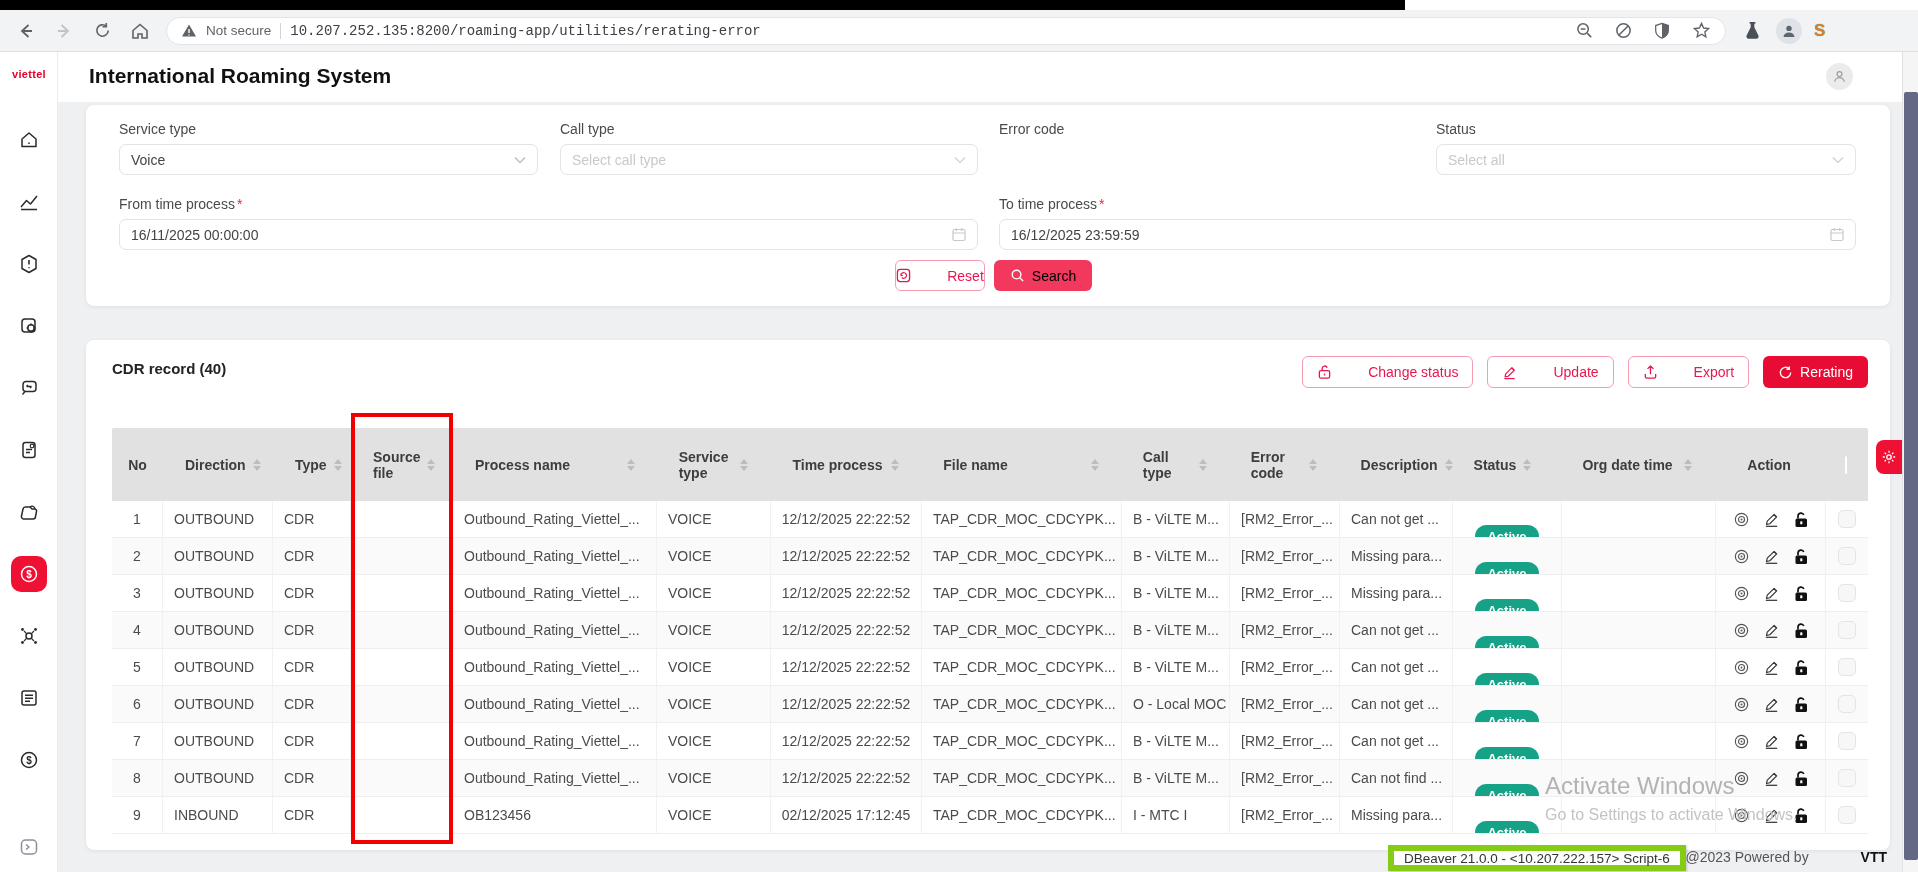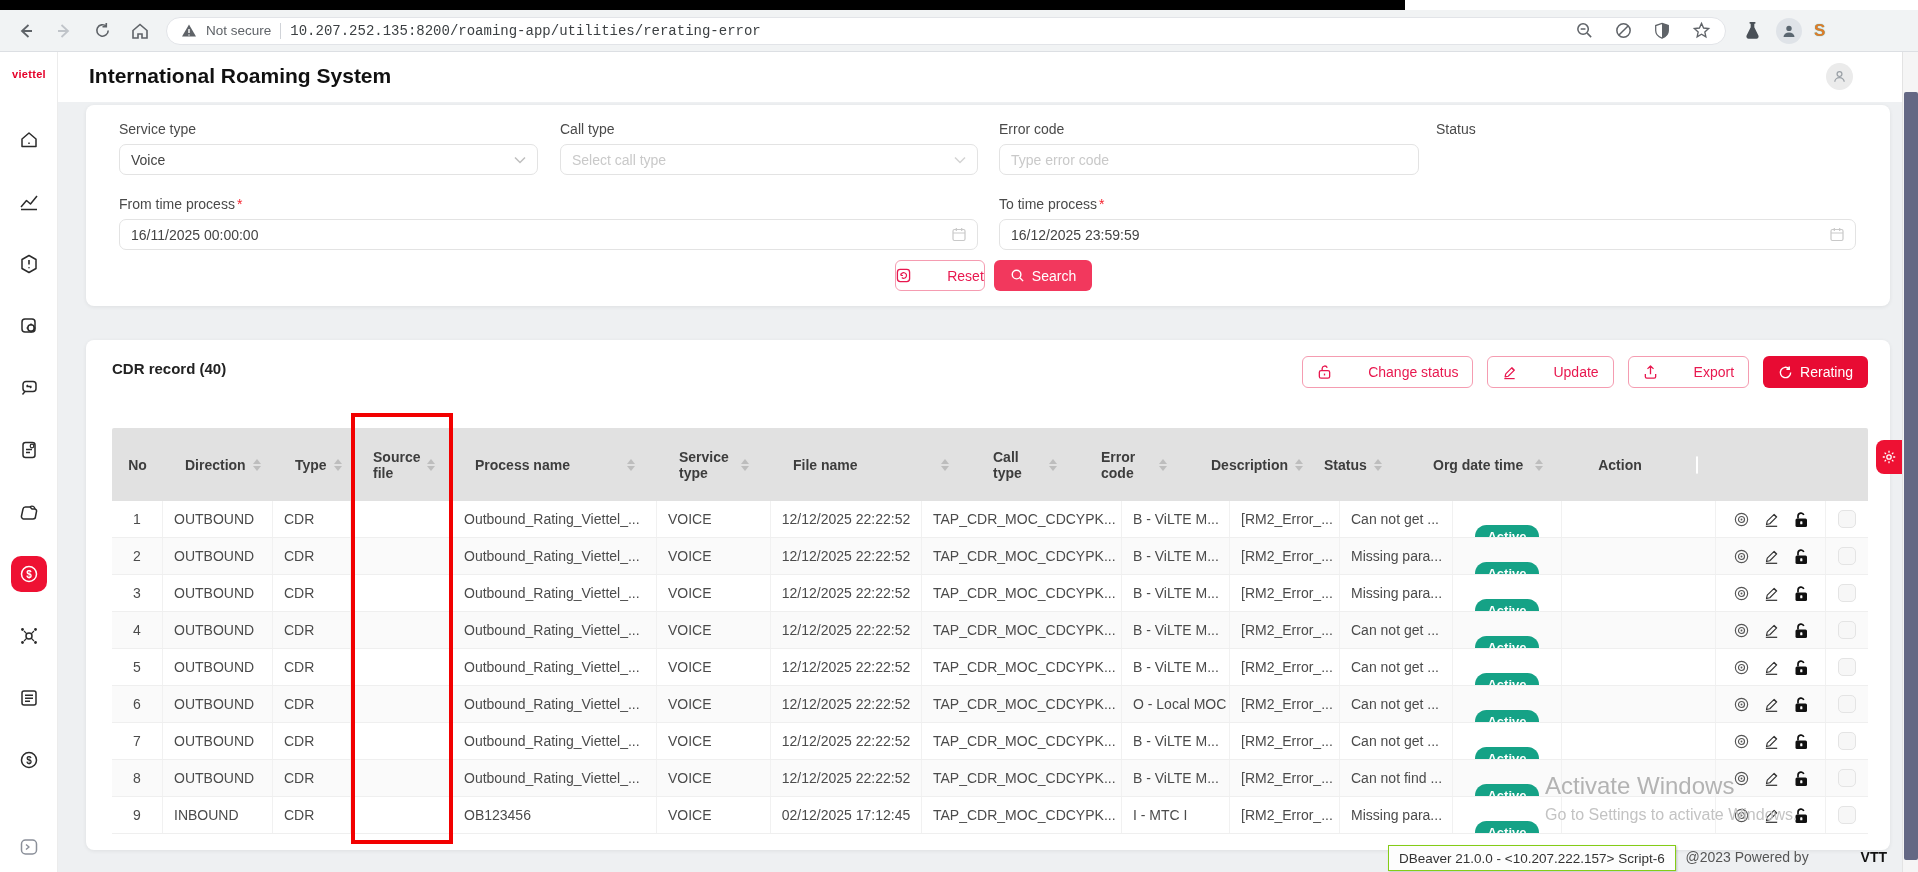--- a/index.html
+++ b/index.html
@@ -42,21 +42,21 @@
   
   .f-label { position:absolute; font-size:14px; color:#4a4a4a; }
   .req { color:#f5222d; margin-left:2px; }
   .f-input { position:absolute; height:31px; border:1px solid #e3e3e3; border-radius:7px; background:#fff; display:flex; align-items:center; padding:0 11px; font-size:14px; color:#444; cursor:pointer; }
   .f-input .ph { color:#c9c9c9; }
   .f-input .tail { margin-left:auto; }
 
   .btn { display:flex; align-items:center; justify-content:center; gap:7px; height:31px; border-radius:6px; font-size:14px; cursor:pointer; border:1px solid transparent; background:#fff; }
   .btn.outline { border-color:#f59cb1; color:#e8184f;gap:36px; }
   .btn-reset { position:absolute; left:809px; top:155px; width:90px; }
-  .btn-search { position:absolute; left:908px; top:155px; width:98px; color:#ffffff; }
+  .btn-search { position:absolute; left:908px; top:155px; width:98px; color:#000000; }
 
   
   .cdr-title { position:absolute; left:26px; top:20px; font-size:15px; font-weight:bold; color:#222; }
   .cdr-actions { position:absolute; right:22px; top:16px; display:flex; gap:14px; }
   .cdr-actions .btn { height:32px; padding:0 14px; }
   .btn-rerating { color:#fff; }
 
   .table { position:absolute; left:26px; top:88px; width:1756px; }
   .thead { display:flex; background:#e1e1e1; height:73px; border-radius:2px 2px 0 0; }
   .th { display:flex; align-items:center; padding:0 22px; font-size:14px; font-weight:bold; color:#3d3d3d; gap:7px; }
@@ -78,21 +78,21 @@
   .chk { width:18px; height:18px; border-radius:5px; background:#f7f7f7; border:1px solid #e4e4e4; cursor:pointer; }
   .chk.head { background:#fff; border-color:#fff; }
 
   
   .red-annot { position:absolute; left:351px; top:413px; width:102px; height:431px; border:4px solid #f20000; z-index:70; pointer-events:none; }
   .scrollbar { position:absolute; right:0; top:52px; width:16px; height:820px; background:#f5f5f5; border-left:1px solid #e3e3e3; z-index:60; }
   .scroll-thumb { position:absolute; left:1px; top:40px; width:14px; height:768px; background:#646884; border-radius:2px; cursor:pointer; }
   .gear-tab { position:absolute; right:16px; top:440px; width:26px; height:34px; background:#ee1133; border-radius:8px 0 0 8px; display:flex; align-items:center; justify-content:center; z-index:65; cursor:pointer; }
   .wm1 { position:absolute; left:1545px; top:772px; font-size:24px; color:#b3b3b3; z-index:62; pointer-events:none; }
   .wm2 { position:absolute; left:1545px; top:806px; font-size:16px; color:#c3c3c3; z-index:62; pointer-events:none; }
-  .tooltip { position:absolute; left:1388px; top:845px; height:26px; background:#fdfdfd; border:1px solid #84cc16; box-shadow:1px 1px 2px rgba(0,0,0,.2); display:flex; align-items:center; padding:0 10px; font-size:13.5px; color:#333; z-index:80; }
+  .tooltip { position:absolute; left:1388px; top:845px; height:26px; background:#fdfdfd; border:6px solid #84cc16; box-shadow:1px 1px 2px rgba(0,0,0,.2); display:flex; align-items:center; padding:0 10px; font-size:13.5px; color:#333; z-index:80; }
   .powered { position:absolute; right:31px; top:849px; font-size:14px; color:#555; z-index:62; }
   .powered b { color:#111;margin-left:48px; }
 </style>
 </head>
 <body>
 
 <div class="top-black"></div>
 <div class="browser-bar">
   <div class="nav-ic">
     <svg width="20" height="20" viewBox="0 0 20 20">
@@ -275,25 +275,30 @@
       <div class="f-input" style="left:474px;top:39px;width:418px">
         <span class="ph">Select call type</span>
         <span class="tail">
             <svg width="12" height="8" viewBox="0 0 12 8">
               <path d="M1 1.5 L6 6.5 L11 1.5" stroke="#d4d4d4" stroke-width="1.5" fill="none"></path>
             </svg>
           </span>
       </div>
 
       <div class="f-label" style="left:913px;top:16px">Error code</div>
-      <div class="f-input" style="left:913px;top:39px;width:420px">
-        <span class="ph">Type error code</span>
-      </div>
 
       <div class="f-label" style="left:1350px;top:16px">Status</div>
+      <div class="f-input" style="left:1350px;top:39px;width:420px">
+        <span class="ph">Select all</span>
+        <span class="tail">
+            <svg width="12" height="8" viewBox="0 0 12 8">
+              <path d="M1 1.5 L6 6.5 L11 1.5" stroke="#d4d4d4" stroke-width="1.5" fill="none"></path>
+            </svg>
+          </span>
+      </div>
 
       <div class="f-label" style="left:33px;top:91px"><span>From time process</span><span class="req">*</span></div>
       <div class="f-input" style="left:33px;top:114px;width:859px">
         <span>16/11/2025 00:00:00</span>
         <span class="tail">
             <svg width="14" height="15" viewBox="0 0 14 15">
               <rect x="1" y="2.5" width="12" height="11" rx="1.5" stroke="#c9c9c9" stroke-width="1.2" fill="none"></rect>
               <path d="M1 6 h12 M4.3 1 v3 M9.7 1 v3" stroke="#c9c9c9" stroke-width="1.2"></path>
             </svg>
           </span>
@@ -391,20 +396,27 @@
                 <i class="dn"></i>
               </span>
             </div>
             <div class="th c5">
               <span>Service type</span>
               <span class="caret">
                 <i class="up"></i>
                 <i class="dn"></i>
               </span>
             </div>
+            <div class="th c6">
+              <span>Time process</span>
+              <span class="caret">
+                <i class="up"></i>
+                <i class="dn"></i>
+              </span>
+            </div>
             <div class="th c7">
               <span>File name</span>
               <span class="caret">
                 <i class="up"></i>
                 <i class="dn"></i>
               </span>
             </div>
             <div class="th c8">
               <span>Call type</span>
               <span class="caret near">

